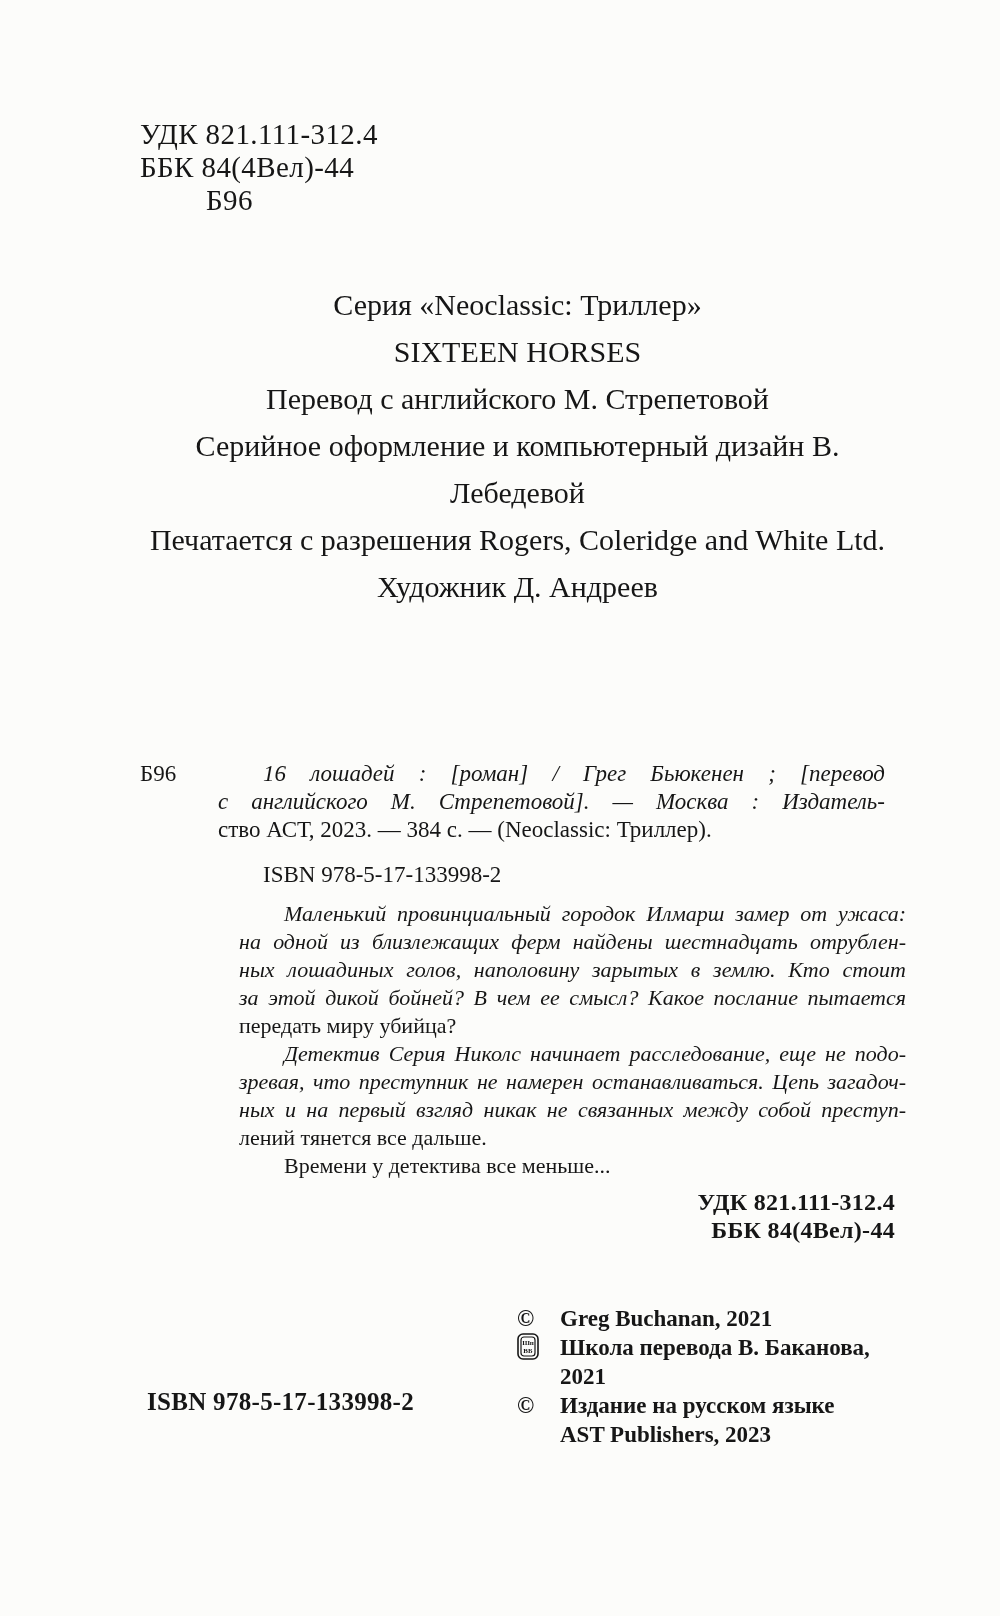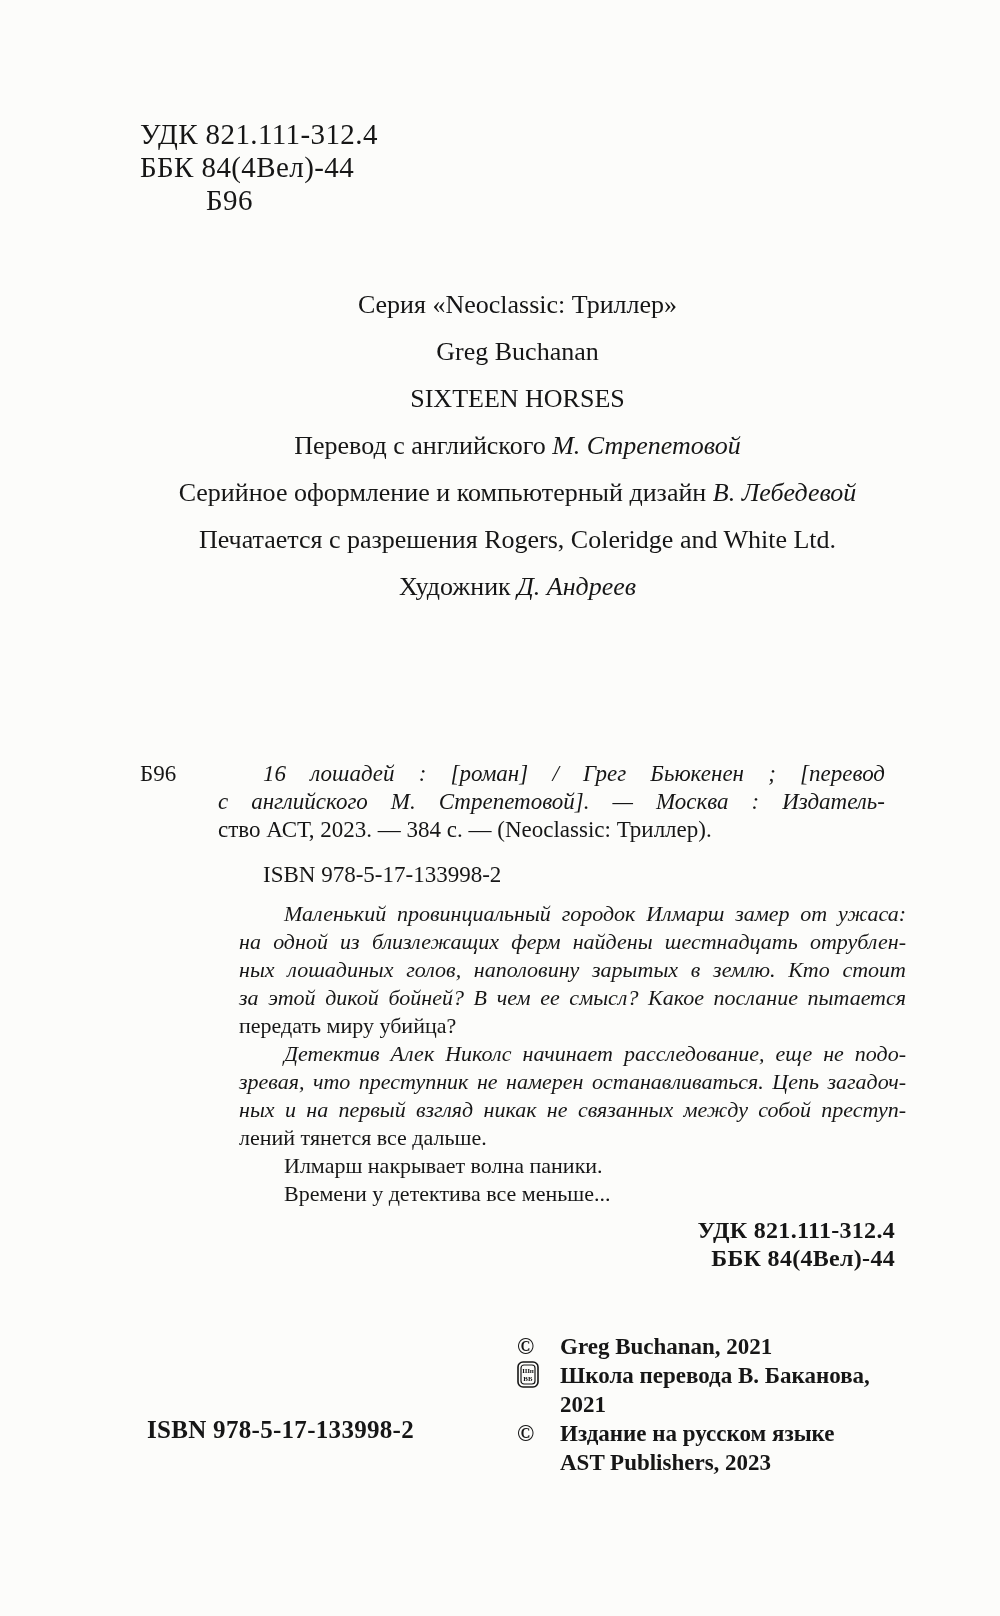--- a/index.html
+++ b/index.html
@@ -11,22 +11,22 @@
     color:#161616;
     font-family:"Liberation Serif","DejaVu Serif",serif;
     box-sizing:border-box;
     padding:118px 105px 0 140px;
     overflow:hidden;
   }
   
   .top-codes{font-size:29px;line-height:33px;letter-spacing:.4px;}
   .top-codes .b96{margin-left:66px;}
   
-  .imprint{margin-top:64px;text-align:center;font-size:26px;line-height:47px;}
-  .imprint .it{font-style:italic;}
+  .imprint{margin-top:64px;text-align:center;font-size:30px;line-height:47px;}
+  .imprint .it{}
   
   .bib{margin-top:150px;margin-left:78px;width:667px;font-size:23px;line-height:28px;}
   .bib-author{font-weight:bold;}
   .bib-lines{position:relative;}
   .bib-code{position:absolute;left:-78px;top:0;}
   .jl{text-align:justify;text-align-last:justify;font-style:italic;}
   .jl-last{text-align:justify;text-align-last:left;}
   .ind{text-indent:45px;}
   .bib-isbn{margin-top:17px;margin-left:45px;}
   
@@ -47,21 +47,20 @@
 <div class="page">
 
   <div class="top-codes">
     <div>УДК 821.111-312.4</div>
     <div>ББК 84(4Вел)-44</div>
     <div class="b96">Б96</div>
   </div>
 
   <div class="imprint">
     <div>Серия «Neoclassic: Триллер»</div>
-    <div>Greg Buchanan</div>
     <div>SIXTEEN HORSES</div>
     <div><span>Перевод с английского </span><span class="it">М. Стрепетовой</span></div>
     <div><span>Серийное оформление и компьютерный дизайн </span><span class="it">В. Лебедевой</span></div>
     <div>Печатается  с разрешения Rogers, Coleridge and White Ltd.</div>
     <div><span>Художник </span><span class="it">Д. Андреев</span></div>
   </div>
 
   <div class="bib">
     <div class="bib-lines">
       <span class="bib-code">Б96</span>
@@ -74,26 +73,25 @@
 
   <div class="annotation">
     <div>
       <div class="jl ind">Маленький провинциальный городок Илмарш замер от ужаса:</div>
       <div class="jl">на одной из близлежащих ферм найдены шестнадцать отрублен-</div>
       <div class="jl">ных лошадиных голов, наполовину зарытых в землю. Кто стоит</div>
       <div class="jl">за этой дикой бойней? В чем ее смысл? Какое послание пытается</div>
       <div class="jl-last">передать миру убийца?</div>
     </div>
     <div>
-      <div class="jl ind">Детектив Алек Николс начинает расследование, еще не подо-</div>
+      <div class="jl ind">Детектив Серия Николс начинает расследование, еще не подо-</div>
       <div class="jl">зревая, что преступник не намерен останавливаться. Цепь загадоч-</div>
       <div class="jl">ных и на первый взгляд никак не связанных между собой преступ-</div>
       <div class="jl-last">лений тянется все дальше.</div>
     </div>
-    <div class="ind">Илмарш накрывает волна паники.</div>
     <div class="ind">Времени у детектива все меньше...</div>
   </div>
 
   <div class="footer-codes">
     <div>УДК 821.111-312.4</div>
     <div>ББК 84(4Вел)-44</div>
   </div>
 
   <div class="bottom">
     <div class="copyright">

